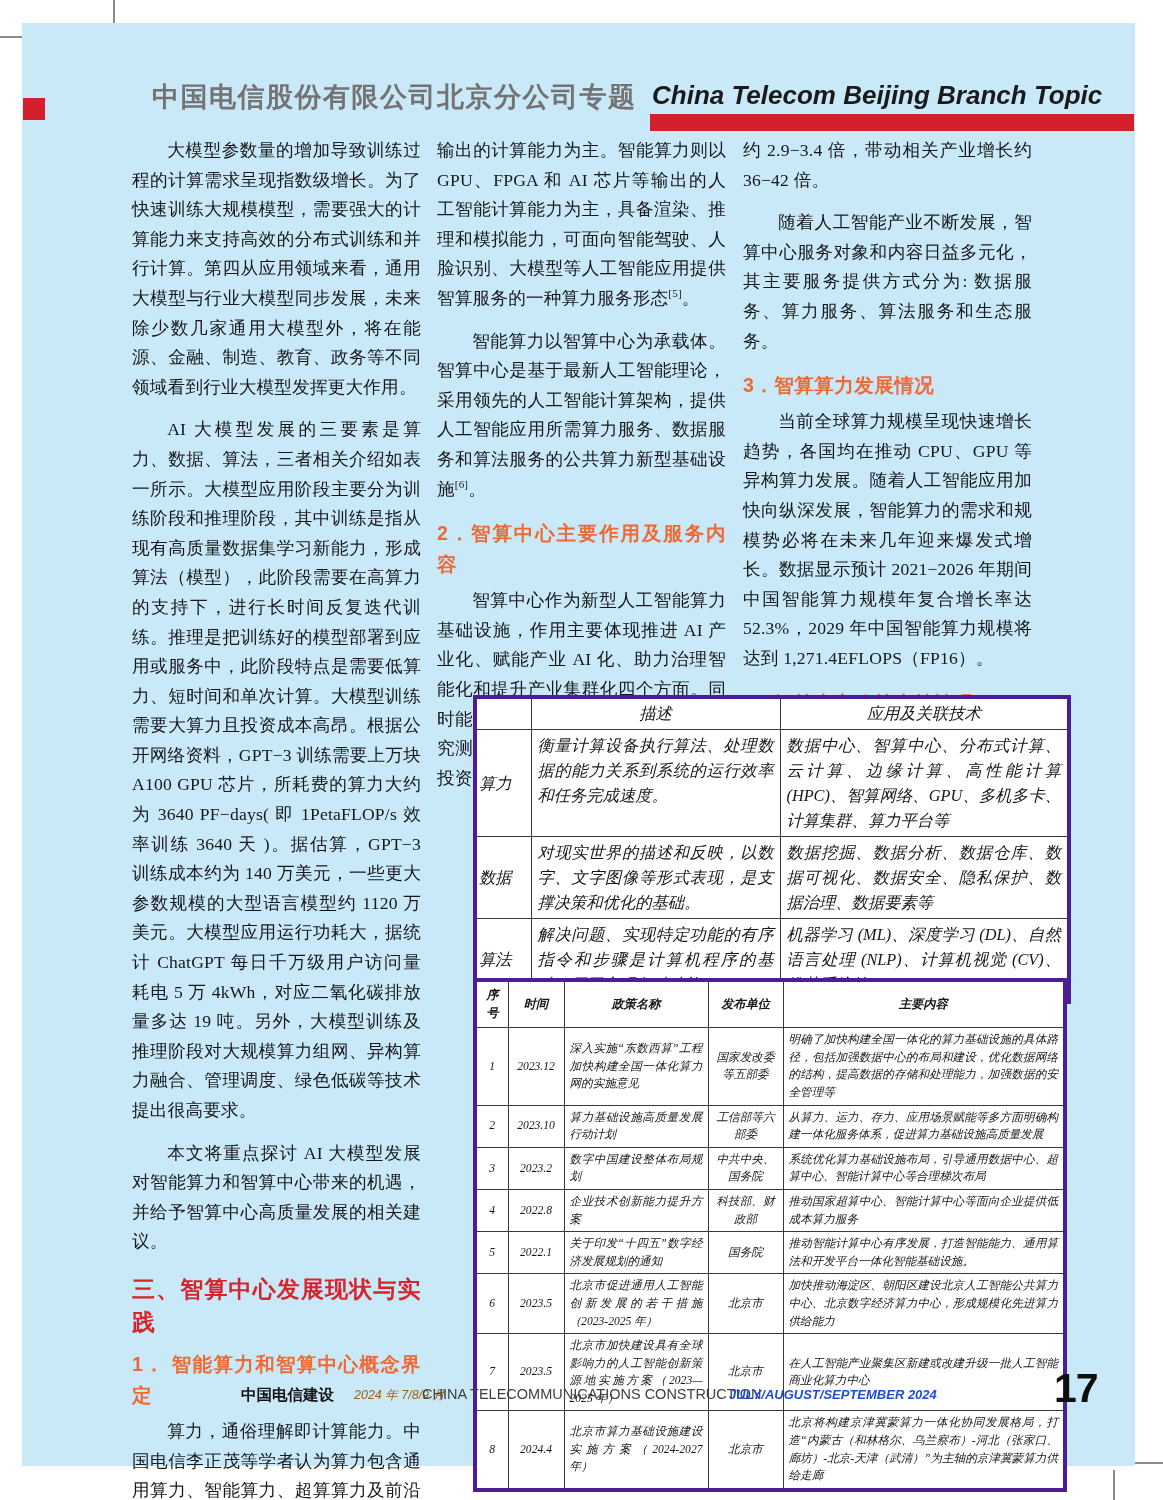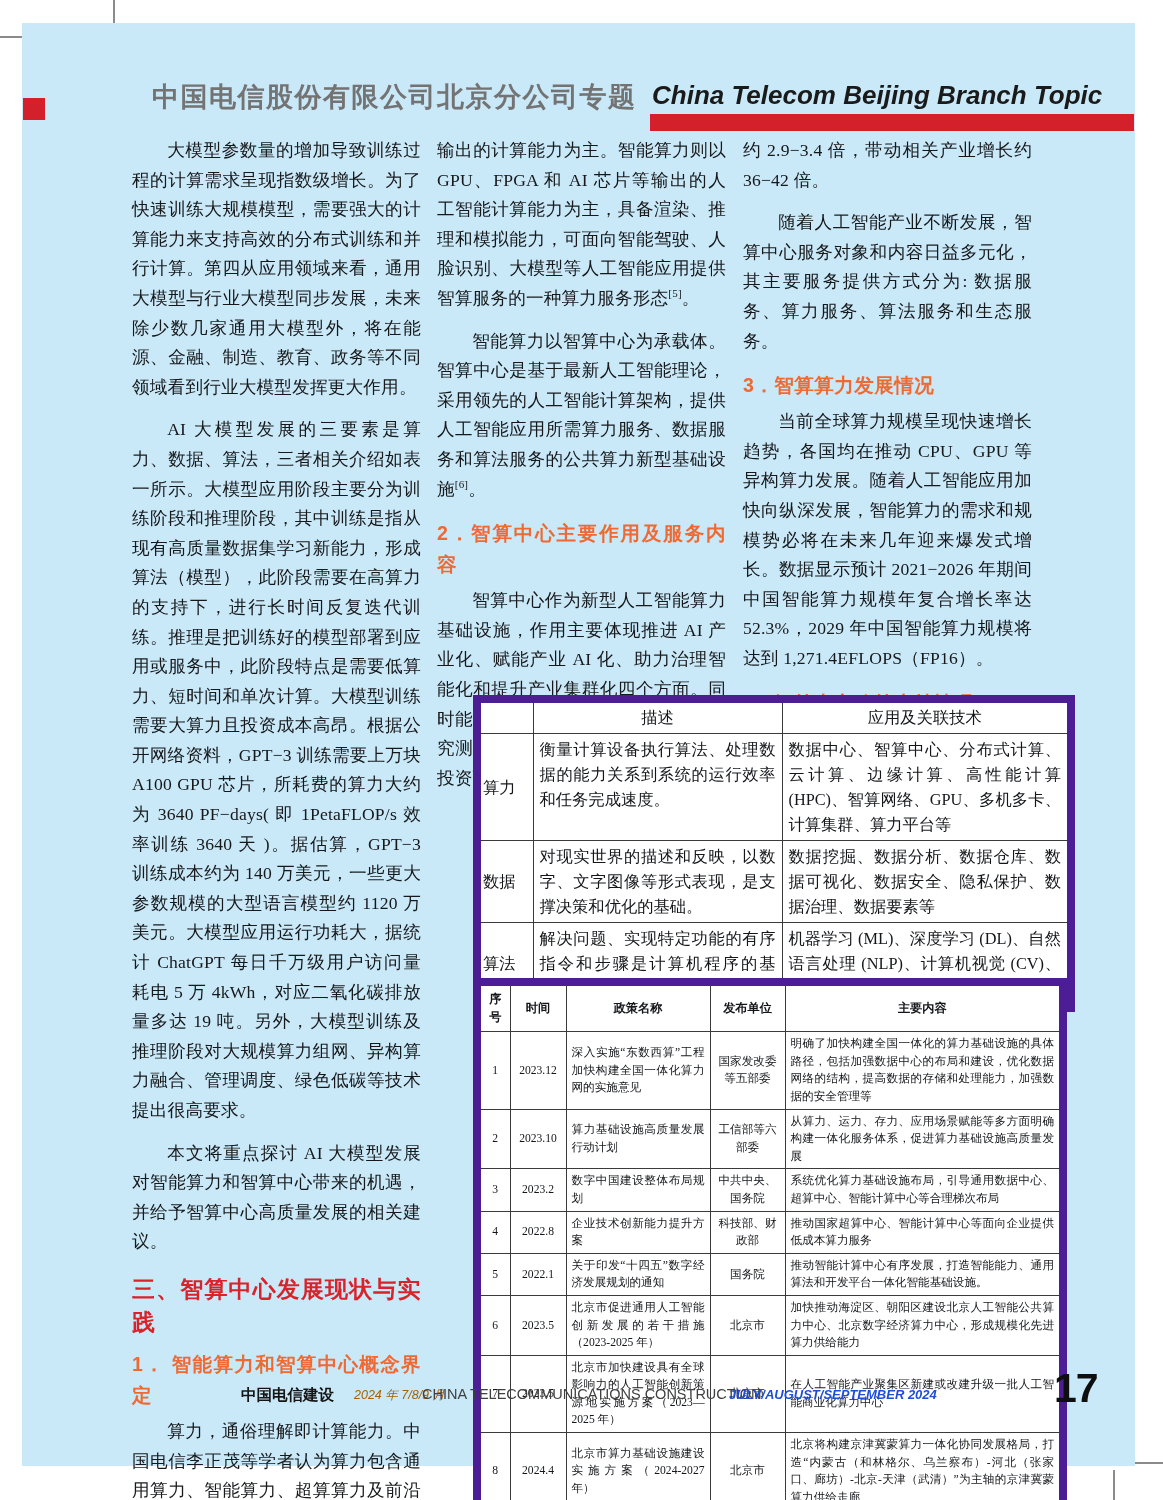--- a/index.html
+++ b/index.html
@@ -130,21 +130,21 @@
   #table1-wrap { left: 451px; top: 672px; width: 594px; }
   #table2-wrap { left: 451px; top: 955px; width: 594px; }
 
   table {
     border-collapse: collapse;
     width: 100%;
     background: #ffffff;
     table-layout: fixed;
   }
   table, th, td { border: 1px solid #3a3a3a; }
-  table { border: 8px solid #4c1d95; }
+  table { border: 4px solid #4c1d95; font-style: italic; }
 
   
   #table1 th, #table1 td {
     padding: 3px 6px;
     font-size: 16.3px;
     line-height: 25px;
     color: #14161a;
     vertical-align: top;
   }
   #table1 th {

